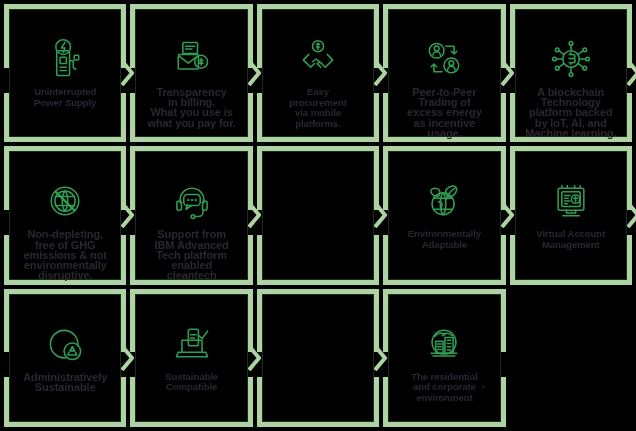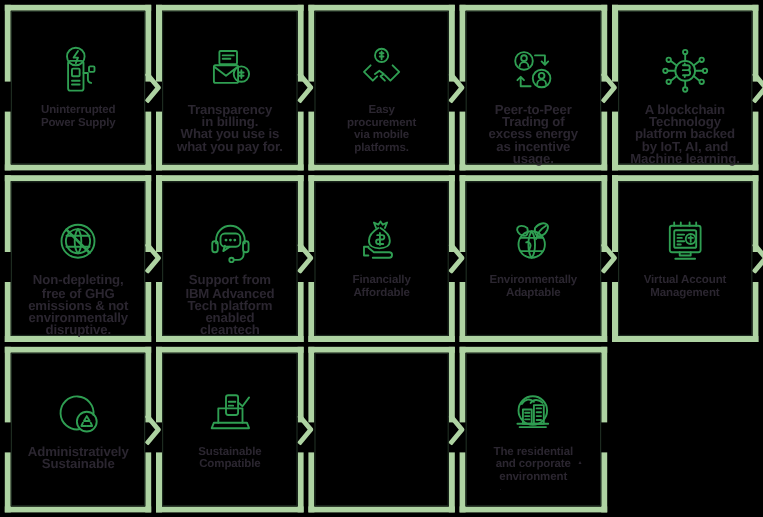--- a/index.html
+++ b/index.html
@@ -337,33 +337,20 @@
     </div>
 
     <div class="card">
       <span class="fr fr-top"></span>
       <span class="fr fr-bot"></span>
       <span class="fr fr-l-top"></span>
       <span class="fr fr-l-bot"></span>
       <span class="fr fr-r-top"></span>
       <span class="fr fr-r-bot"></span>
       <div class="inner"></div>
-      <div class="body">
-        <span class="ico">
-          <svg viewBox="0 0 48 48" fill="none" stroke="currentColor" stroke-width="1.7" stroke-linecap="round" stroke-linejoin="round">
-            <path d="M21 12c-5 3-8.5 7.5-8.5 11.5 0 4.5 4 7 9.5 7s9.5-2.5 9.5-7c0-4-3.5-8.5-8.5-11.5"></path>
-            <path d="M19 12l-2-5 4 2 2-3 2 3 4-2-2 5"></path>
-            <path d="M22.5 16.5v11M20 18.5h4.5a2 2 0 0 1 0 4H21a2 2 0 0 0 0 4h4.5"></path>
-            <path d="M12 29H8v8h4"></path>
-            <path d="M12 30l5 4h14a2.5 2.5 0 0 1 0 5H16"></path>
-          </svg>
-        </span>
-        <span class="cap">Financially
-Affordable</span>
-      </div>
       <span class="chev">
         <svg viewBox="0 0 13 26">
             <path d="M1 1 L11 13 L1 25" fill="none" stroke="#aed3a2" stroke-width="4"></path>
           </svg>
       </span>
     </div>
 
     <div class="card">
       <span class="fr fr-top"></span>
       <span class="fr fr-bot"></span>

